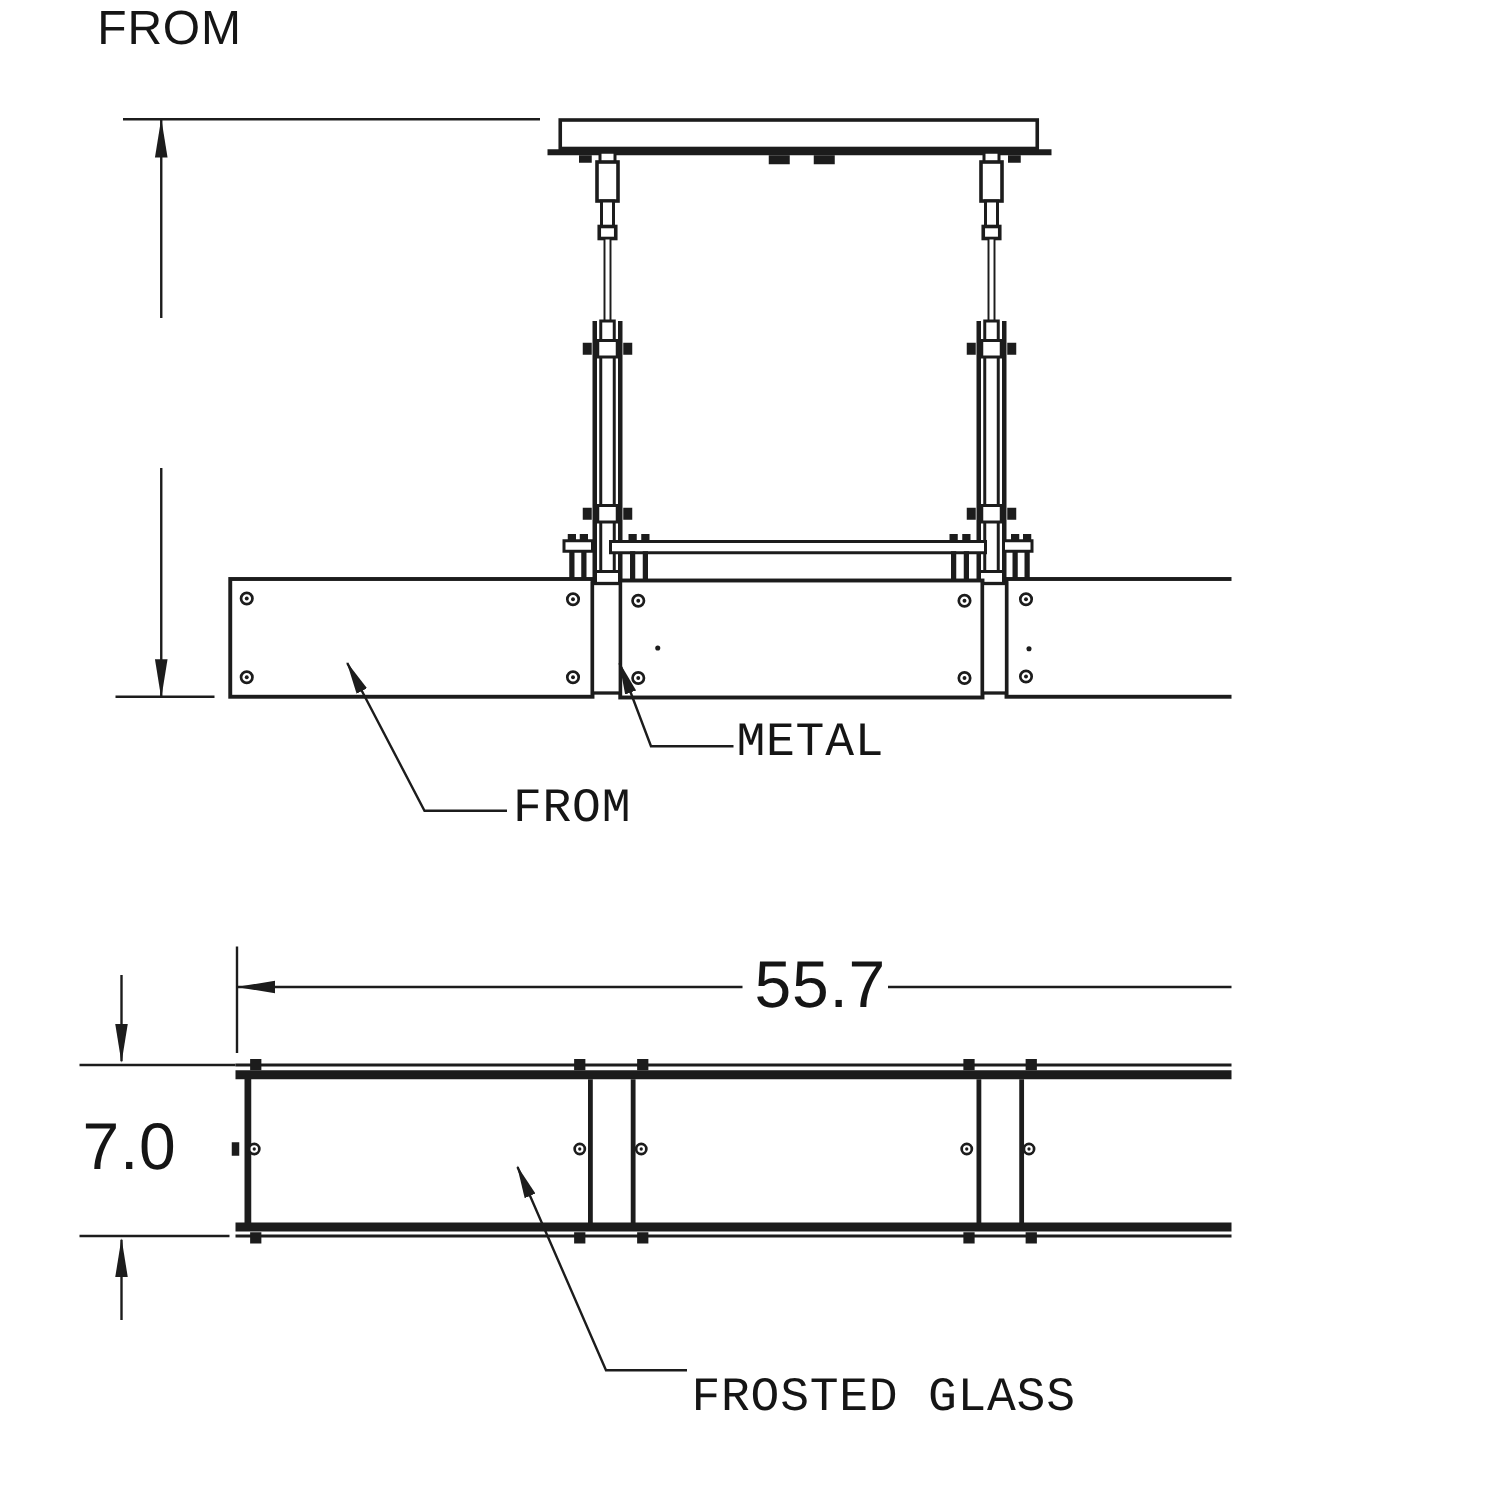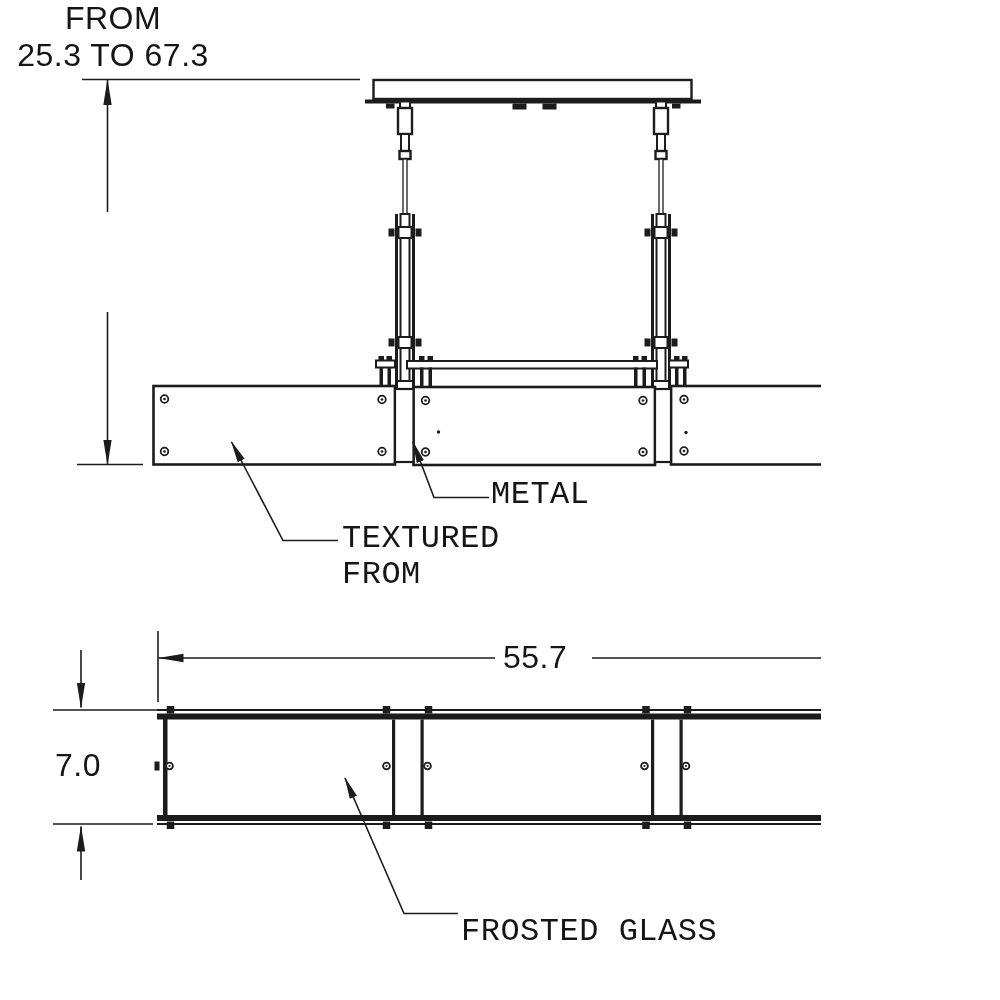--- a/index.html
+++ b/index.html
@@ -1,21 +1,21 @@
 <!DOCTYPE html>
 <html><head>
 <meta charset="utf-8">
 <style>
   html,body{margin:0;padding:0;background:#ffffff;}
   #stage{position:relative;width:821px;height:1000px;background:#ffffff;overflow:hidden;
          font-family:"Liberation Sans", sans-serif;color:#151515;}
   #linework{position:absolute;left:0;top:0;}
   .lbl{position:absolute;white-space:nowrap;color:#151515;}
   .lbl-annot{font-size:32px;line-height:36px;letter-spacing:.5px;font-family:Liberation Mono, monospace;}
-  .lbl-dim{font-size:32px;line-height:40px;letter-spacing:.5px;}
+  .lbl-dim{font-size:44px;line-height:40px;letter-spacing:.5px;}
   #dim-suspension{left:0;top:221;width:226px;text-align:center;font-size:32px;line-height:37px;letter-spacing:.5px;}
   #label-metal{left:491px;top:477px;}
   #label-textured{left:342px;top:521px;}
   #label-frosted{left:461px;top:914px;}
   #dim-width{left:503px;top:637px;}
   #dim-height{left:55px;top:745px;}
 </style>
 </head>
 <body>
 
@@ -213,27 +213,25 @@
           </g>
         </g>
 
         <path d="M458,913.5 H404 L345,778" marker-end="url(#leadA)"></path>
       </g>
     </g>
   </svg>
 
   <div id="dim-suspension" class="lbl">
     <div>FROM</div>
-    <div>25.3 TO 67.3</div>
   </div>
 
   <div id="label-metal" class="lbl lbl-annot">METAL</div>
 
   <div id="label-textured" class="lbl lbl-annot">
-    <div>TEXTURED</div>
     <div>FROM</div>
   </div>
 
   <div id="dim-width" class="lbl lbl-dim">55.7</div>
 
   <div id="dim-height" class="lbl lbl-dim">7.0</div>
 
   <div id="label-frosted" class="lbl lbl-annot">FROSTED GLASS</div>
 </div>
 

